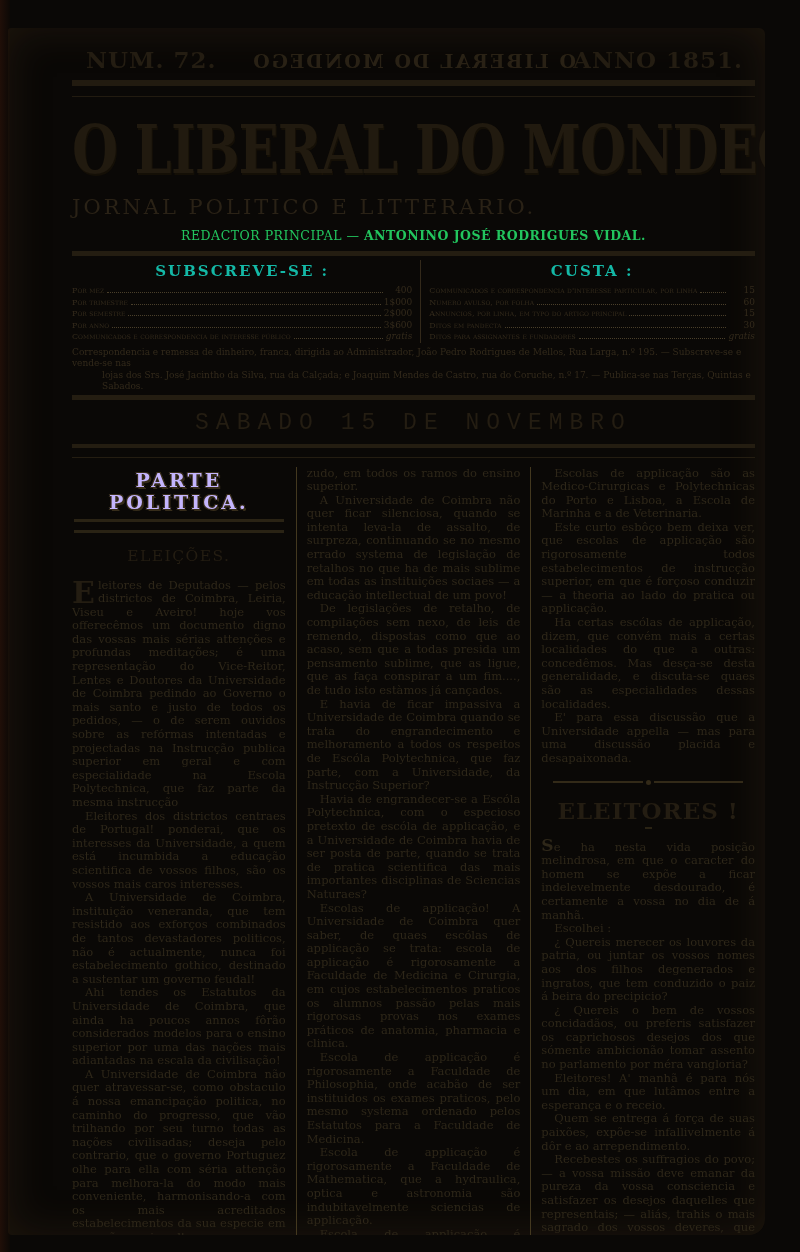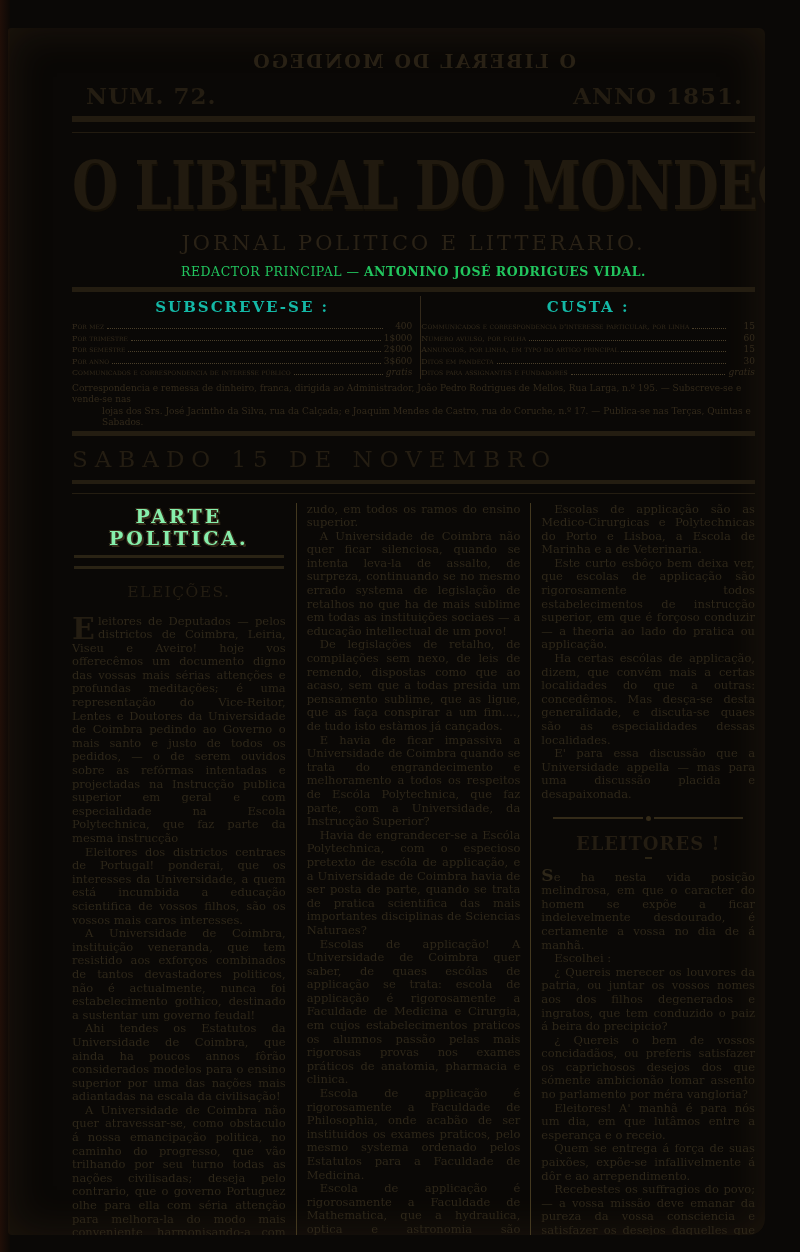--- a/index.html
+++ b/index.html
@@ -17,61 +17,61 @@
          border-radius:3px 6px 16px 4px;
          box-shadow:inset 0 0 40px rgba(70,50,25,.35);
          overflow:hidden;color:#2e2719;}
   .content{padding:12px 10px 0 64px;position:relative;}
 
   .ghost{position:absolute;top:22px;left:64px;right:10px;text-align:center;
          transform:scaleX(-1);font-weight:bold;font-size:19px;letter-spacing:2px;
          color:rgba(105,88,55,.33);filter:blur(.6px);pointer-events:none;}
 
   .hdr-row{display:flex;justify-content:space-between;align-items:baseline;
-           font-weight:bold;font-size:23px;letter-spacing:1px;color:#241d12;padding:6px 12px 0 14px;margin-top:36px;}
+           font-weight:bold;font-size:23px;letter-spacing:1px;color:#241d12;padding:6px 12px 0 14px;}
   .rule-heavy{height:10px;border-top:6px solid #221b10;border-bottom:1.5px solid #221b10;margin-top:7px;}
   .rule-bar{height:5px;background:#241d11;}
   .rule-double{height:9px;border-top:4px solid #241d11;border-bottom:1.5px solid #241d11;}
 
   .masthead{text-align:center;font-weight:bold;font-size:53px;letter-spacing:-1px;
             color:#211a0f;transform:scaleY(1.28);transform-origin:50% 55%;
             margin:22px 0 14px;white-space:nowrap;text-shadow:1px 1px 0 rgba(40,28,10,.35);}
-  .subtitle{text-align:center;font-size:21px;letter-spacing:3px;color:#2a2216;margin-top:0;}
+  .subtitle{font-size:21px;letter-spacing:3px;color:#2a2216;margin-top:0;}
   .redline{text-align:center;font-size:12.5px;margin:9px 0 8px;color:#22c55e;letter-spacing:.5px;}
   .redline .ed-name{font-weight:bold;}
 
   .pricing{padding:4px 0 2px;}
   .pricing-cols{display:flex;}
   .price-col{box-sizing:border-box;}
   .price-col.left{width:51%;padding-right:8px;}
-  .price-col.right{width:49%;border-left:1.5px solid #33291a;}
+  .price-col.right{width:49%;border-left:1.5px solid #33291a;padding-left:8px;}
   .price-title{text-align:center;font-weight:bold;font-size:15px;letter-spacing:2px;
                color:#14b8a6;margin:2px 0 5px;}
   .price-row{display:flex;align-items:baseline;font-size:8px;line-height:10.5px;
              font-variant:small-caps;color:#342b1c;white-space:nowrap;}
   .price-dots{flex:1;border-bottom:1.6px dotted #4a3f2a;margin:0 3px 2px;min-width:4px;}
   .price-value{min-width:26px;text-align:right;font-size:9px;}
   .price-value.it{font-style:italic;font-variant:normal;}
   .price-notes{font-size:9px;line-height:11.5px;color:#332a1b;margin-top:4px;}
   .price-notes .n2{padding-left:30px;}
 
-  .banner{font-size:23px;letter-spacing:7px;color:#241d12;
-          margin:10px 0 8px;font-weight:500;}
+  .banner{text-align:center;font-size:23px;letter-spacing:7px;color:#241d12;
+          margin:10px 0 8px;font-weight:500;font-family:Liberation Mono, monospace;}
 
   .body-cols{display:flex;margin-top:9px;align-items:stretch;}
   .col{width:214px;box-sizing:content-box;}
   .col.sep{border-left:1px solid #43381f;margin-left:10px;padding-left:10px;}
 
   .part-head{text-align:center;font-weight:bold;font-size:19px;letter-spacing:3px;
-             color:#86efac;margin:2px 6px 6px;
+             color:#c4b5fd;margin:2px 6px 6px;
              text-shadow:-1px -1px 0 #362c1a,1px -1px 0 #362c1a,-1px 1px 0 #362c1a,
                          1px 1px 0 #362c1a,2px 2px 0 #362c1a;}
   .part-rule{height:8px;border-top:3px solid #2a2314;border-bottom:3px solid #2a2314;margin:0 2px 14px;}
   .art-title{text-align:center;font-size:15.5px;letter-spacing:1.5px;color:#241d12;margin:10px 0 14px;}
-  .art-title2{text-align:center;font-size:18px;font-weight:bold;letter-spacing:1px;
+  .art-title2{text-align:center;font-size:23px;font-weight:bold;letter-spacing:1px;
               color:#241d12;margin:12px 0 3px;}
   .tick{width:7px;height:2px;background:#2a2314;margin:0 auto 10px;}
 
   .para{margin:0;font-size:11.5px;line-height:13.6px;text-align:justify;
         text-indent:13px;color:#2e2719;hyphens:none;}
   .cont .para:first-child{text-indent:0;}
   .dropcap .para:first-child{text-indent:0;}
   .dropcap .para:first-child::first-letter{float:left;font-size:30px;line-height:25px;
         padding:1px 3px 0 0;font-weight:bold;color:#241d12;}
   .dropcap-sm .para:first-child{text-indent:0;}

